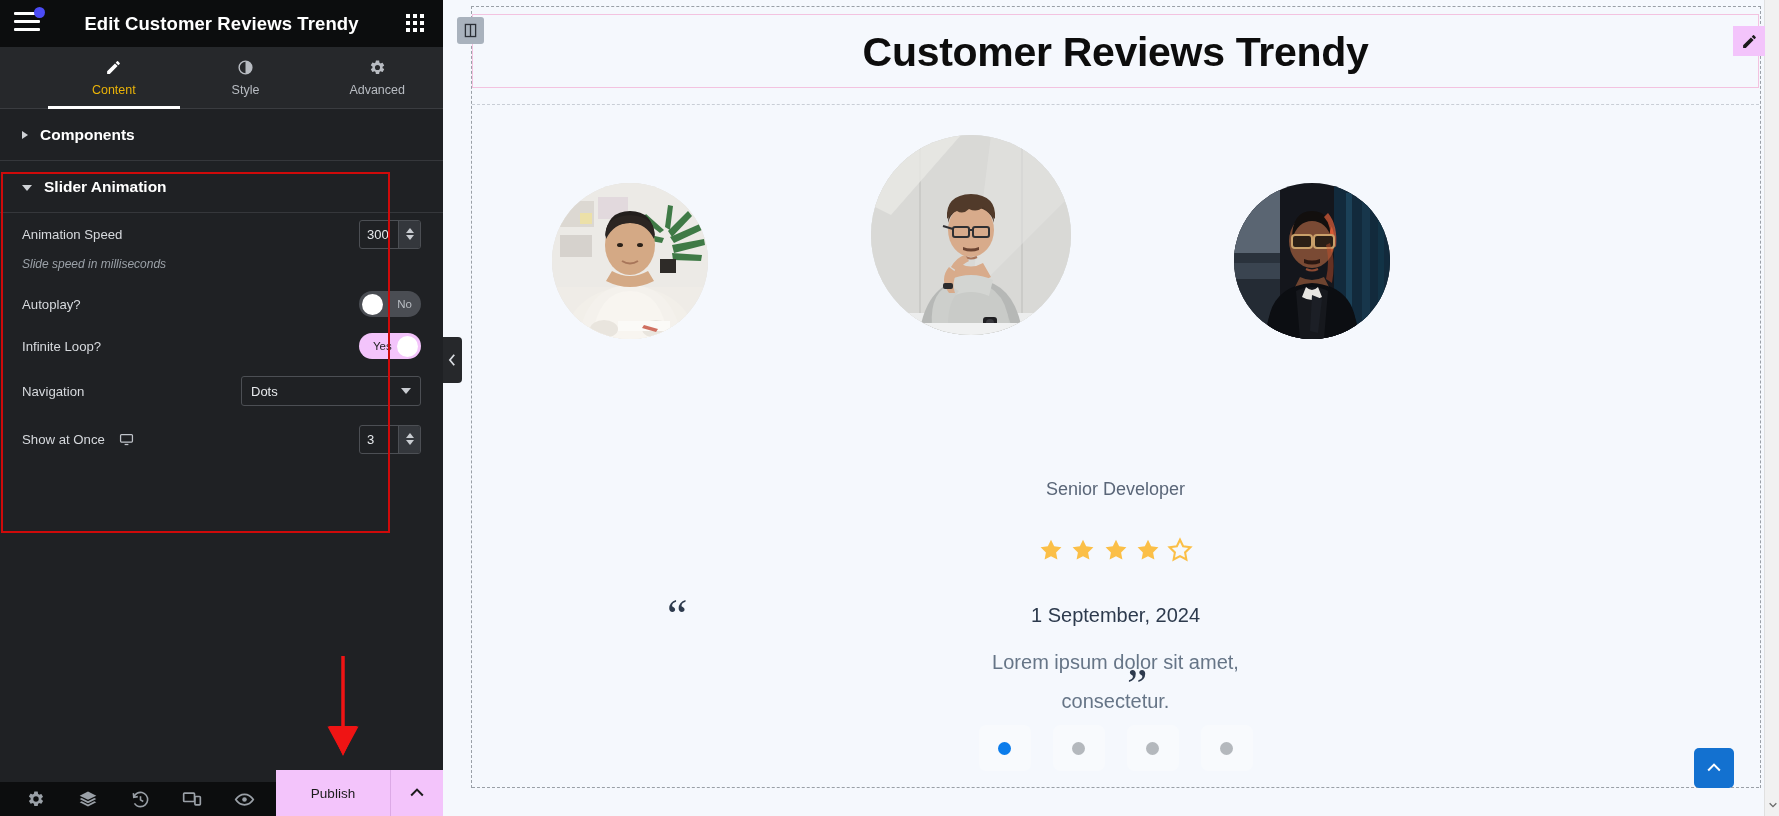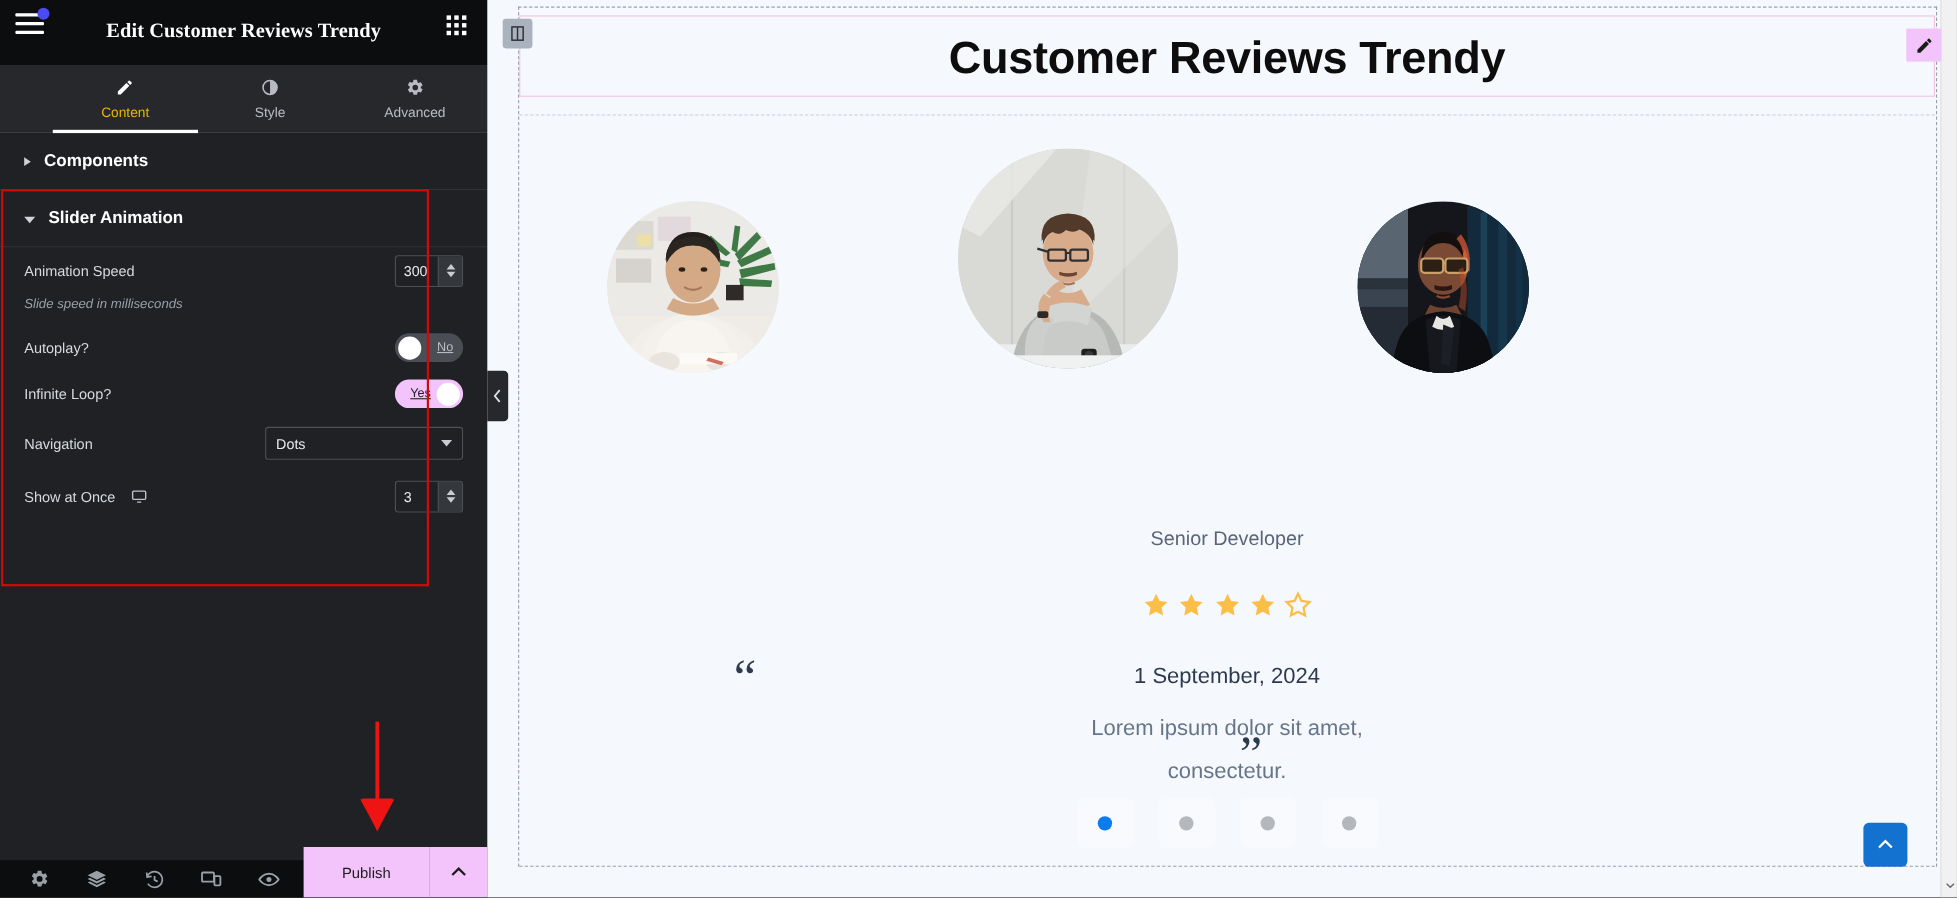--- a/index.html
+++ b/index.html
@@ -13,24 +13,23 @@
 
   
   .panel {
     position: relative;
     width: 443px; height: 816px;
     background: #1f2124;
     flex: 0 0 443px;
     color: #e7e9ec;
   }
   .panel-header {
-    height: 59px; background: #0c0d0e;
+    height: 47px; background: #0c0d0e;
     display: flex; align-items: center;
     position: relative;
-    font-family: Liberation Serif, serif;
   }
   .hamburger {
     position: absolute; left: 14px; top: 12px;
     width: 26px; height: 22px; cursor: pointer;
   }
   .hamburger span {
     display: block; height: 3px; background: #fff; border-radius: 1px;
     margin-bottom: 5px;
   }
   .hamburger span:last-child { margin-bottom: 0; }
@@ -129,21 +128,21 @@
     position: relative;
   }
   .toggle.off { background: #4a4d53; justify-content: flex-end; }
   .toggle.on { background: #f3c4fb; justify-content: flex-start; }
   .toggle .knob {
     width: 21px; height: 21px; border-radius: 50%; background: #fff;
     position: absolute; top: 2.5px;
   }
   .toggle.off .knob { left: 3px; }
   .toggle.on .knob { right: 3px; }
-  .toggle .t-label { font-size: 11.5px; padding: 0 9px; text-decoration: underline; }
+  .toggle .t-label { font-size: 11.5px; padding: 0 9px; }
   .toggle.off .t-label { color: #b9bdc3; }
   .toggle.on .t-label { color: #222; padding-left: 14px; }
 
   .select {
     width: 180px; height: 30px; background: #1f2124;
     border: 1px solid #4c4f54; border-radius: 3px;
     display: flex; align-items: center; justify-content: space-between;
     padding: 0 9px; cursor: pointer;
   }
   .select span { font-size: 13px; color: #e7e9ec; }

